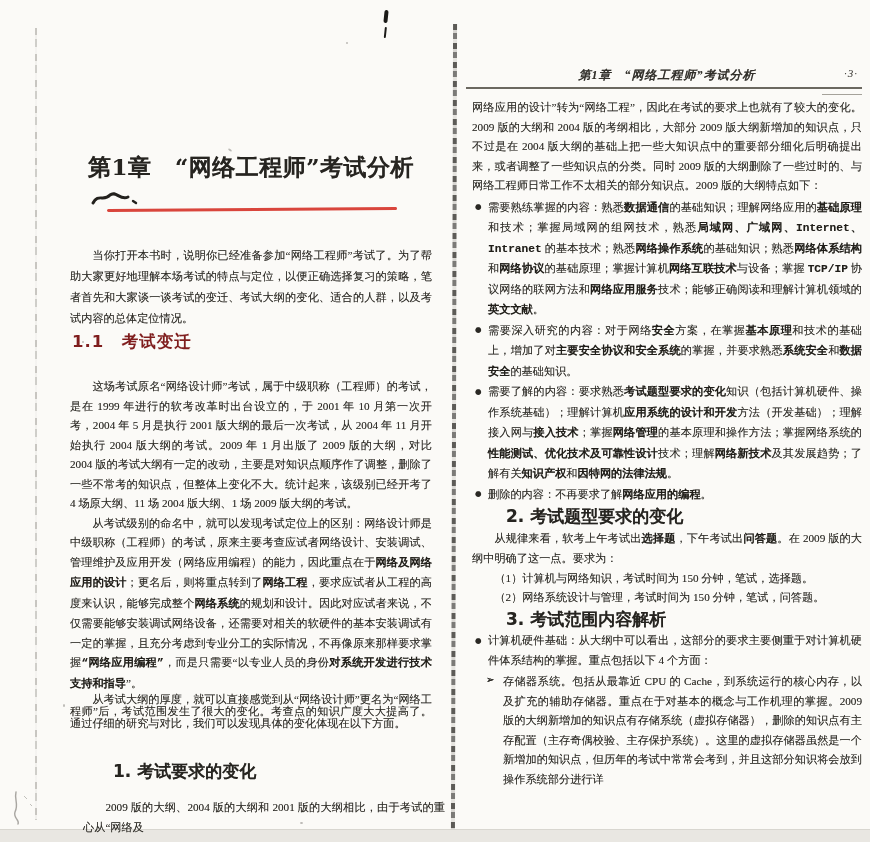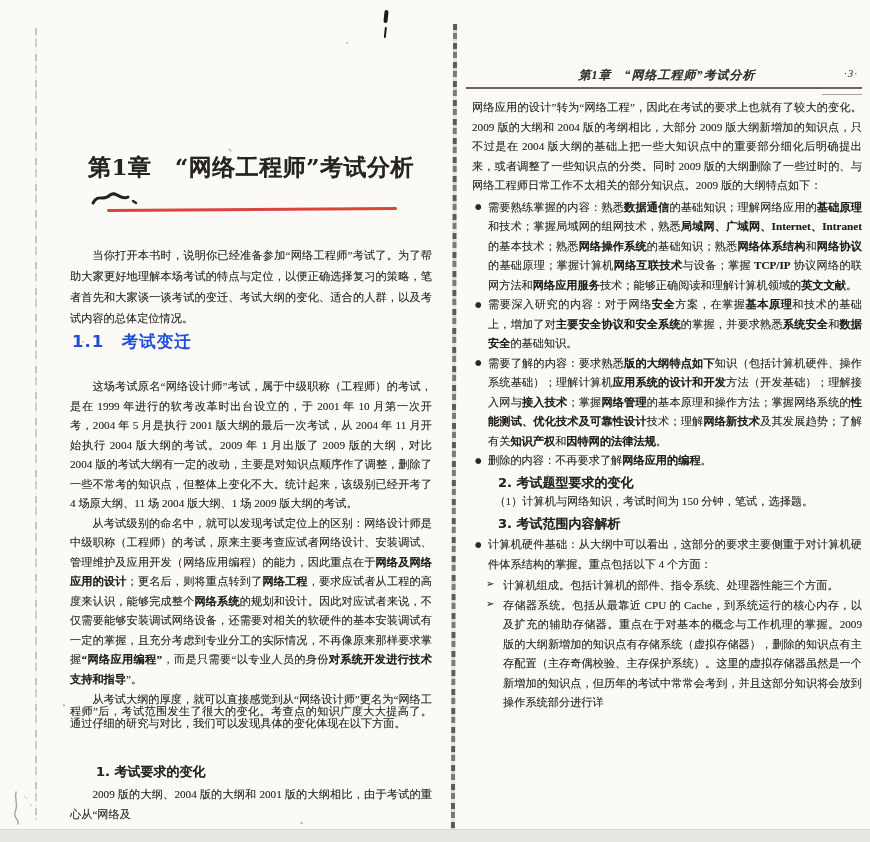--- a/index.html
+++ b/index.html
@@ -10,52 +10,52 @@
     color:#2e2c27;
   }
   .page{position:absolute;top:0;height:842px;}
   .page-left{left:70px;width:362px;}
   .page-right{left:472px;width:390px;}
   .txt{
     font-size:11.2px;line-height:19.5px;text-align:justify;
     text-shadow:0 0 .5px rgba(52,50,45,.45);
   }
   .indent{text-indent:2em;}
-  b{font-weight:700;color:#201e19;}
+  b{font-weight:700;color:#201e19;font-family:Liberation Mono, monospace;}
 
   
   .chapter-title{
     position:absolute;top:152px;left:0;width:100%;margin:0;
     text-align:center;font-size:23px;font-weight:700;white-space:nowrap;
     font-family:"DejaVu Serif","Liberation Serif",serif;letter-spacing:.5px;
     color:#262420;text-shadow:0 0 .6px rgba(40,38,33,.55);
   }
   .red-underline{
     position:absolute;top:208px;left:37px;width:290px;height:2.6px;
     border-radius:2px;transform:rotate(-.35deg);
   }
   .scribble{position:absolute;top:189px;left:20px;}
   .intro-block{position:absolute;top:245px;left:0;width:100%;line-height:21px;}
   .sec-heading{
     position:absolute;left:2px;margin:0;font-size:16.5px;font-weight:700;
-    font-family:"DejaVu Sans","Liberation Sans",sans-serif;color:#1d4ed8;
+    font-family:"DejaVu Sans","Liberation Sans",sans-serif;color:#7f1d1d;
     letter-spacing:1px;
   }
   .h11{top:331px;}
   .h12{top:651px;}
   .s11-paras{position:absolute;top:377px;left:0;width:100%;}
   .s11-paras p{margin:0;}
   .s12-para{position:absolute;top:693px;left:0;width:100%;line-height:12px;}
   .list-heading{
-    margin:0;font-weight:700;font-size:13px;
+    margin:0;font-weight:700;font-size:17px;
     font-family:"DejaVu Sans","Liberation Sans",sans-serif;color:#262420;
     padding-left:2em;
   }
-  .lh1{position:absolute;top:762px;left:0;width:100%;}
-  .s12-last{position:absolute;top:785px;left:0;width:100%;margin:0;}
+  .lh1{position:absolute;top:762px;left:9px;width:100%;}
+  .s12-last{position:absolute;top:785px;left:0;width:100%;margin:13px;}
 
   
   .running-title{
     position:absolute;top:67px;left:0;width:100%;text-align:center;margin:0;
     font-size:12px;font-style:italic;font-weight:700;color:#33312c;
     letter-spacing:1px;text-shadow:0 0 .5px rgba(52,50,45,.4);
   }
   .page-num{
     position:absolute;top:67px;right:4px;font-size:11px;color:#33312c;
     font-style:italic;letter-spacing:1px;
@@ -172,47 +172,48 @@
         <li>
           <span class="bm">●</span>
           <span><span>需要熟练掌握的内容：熟悉</span><b>数据通信</b><span>的基础知识；理解网络应用的</span><b>基础原理</b><span>和技术；掌握局域网的组网技术，熟悉</span><b>局域网、广域网、Internet、Intranet</b><span> 的基本技术；熟悉</span><b>网络操作系统</b><span>的基础知识；熟悉</span><b>网络体系结构</b><span>和</span><b>网络协议</b><span>的基础原理；掌握计算机</span><b>网络互联技术</b><span>与设备；掌握 </span><b>TCP/IP</b><span> 协议网络的联网方法和</span><b>网络应用服务</b><span>技术；能够正确阅读和理解计算机领域的</span><b>英文文献</b><span>。</span></span>
         </li>
         <li>
           <span class="bm">●</span>
           <span><span>需要深入研究的内容：对于网络</span><b>安全</b><span>方案，在掌握</span><b>基本原理</b><span>和技术的基础上，增加了对</span><b>主要安全协议和安全系统</b><span>的掌握，并要求熟悉</span><b>系统安全</b><span>和</span><b>数据安全</b><span>的基础知识。</span></span>
         </li>
         <li>
           <span class="bm">●</span>
-          <span><span>需要了解的内容：要求熟悉</span><b>版的大纲特点如下</b><span>知识（包括计算机硬件、操作系统基础）；理解计算机</span><b>应用系统的设计和开发</b><span>方法（开发基础）；理解接入网与</span><b>接入技术</b><span>；掌握</span><b>网络管理</b><span>的基本原理和操作方法；掌握网络系统的</span><b>性能测试、优化技术及可靠性设计</b><span>技术；理解</span><b>网络新技术</b><span>及其发展趋势；了解有关</span><b>知识产权</b><span>和</span><b>因特网的法律法规</b><span>。</span></span>
+          <span><span>需要了解的内容：要求熟悉</span><b>考试题型要求的变化</b><span>知识（包括计算机硬件、操作系统基础）；理解计算机</span><b>应用系统的设计和开发</b><span>方法（开发基础）；理解接入网与</span><b>接入技术</b><span>；掌握</span><b>网络管理</b><span>的基本原理和操作方法；掌握网络系统的</span><b>性能测试、优化技术及可靠性设计</b><span>技术；理解</span><b>网络新技术</b><span>及其发展趋势；了解有关</span><b>知识产权</b><span>和</span><b>因特网的法律法规</b><span>。</span></span>
         </li>
         <li>
           <span class="bm">●</span>
           <span><span>删除的内容：不再要求了解</span><b>网络应用的编程</b><span>。</span></span>
         </li>
       </ul>
 
 
       <p class="list-heading gap-s">2. 考试题型要求的变化</p>
 
+      <p class="indent gap-s"><span>从规律来看，软考上午考试出</span><b>选择题</b><span>，下午考试出</span><b>问答题</b><span>。在 2009 版的大纲中明确了这一点。要求为：</span></p>
 
       <p class="exam-item">（1）计算机与网络知识，考试时间为 150 分钟，笔试，选择题。</p>
+      <p class="exam-item">（2）网络系统设计与管理，考试时间为 150 分钟，笔试，问答题。</p>
 
       <p class="list-heading gap-s">3. 考试范围内容解析</p>
 
       <ul class="blist">
         <li>
           <span class="bm">●</span>
           <span>计算机硬件基础：从大纲中可以看出，这部分的要求主要侧重于对计算机硬件体系结构的掌握。重点包括以下 4 个方面：</span>
         </li>
       </ul>
 
       <ul class="sublist">
         <li>
           <span class="am">➢</span>
-          <span>计算机组成。包括计算机的部件、指令系统、处理器性能三个方面。</span>
         </li>
         <li>
           <span class="am">➢</span>
           <span>存储器系统。包括从最靠近 CPU 的 Cache，到系统运行的核心内存，以及扩充的辅助存储器。重点在于对基本的概念与工作机理的掌握。2009 版的大纲新增加的知识点有存储系统（虚拟存储器），删除的知识点有主存配置（主存奇偶校验、主存保护系统）。这里的虚拟存储器虽然是一个新增加的知识点，但历年的考试中常常会考到，并且这部分知识将会放到操作系统部分进行详</span>
         </li>
       </ul>
 
     </div>
   </section>
 

